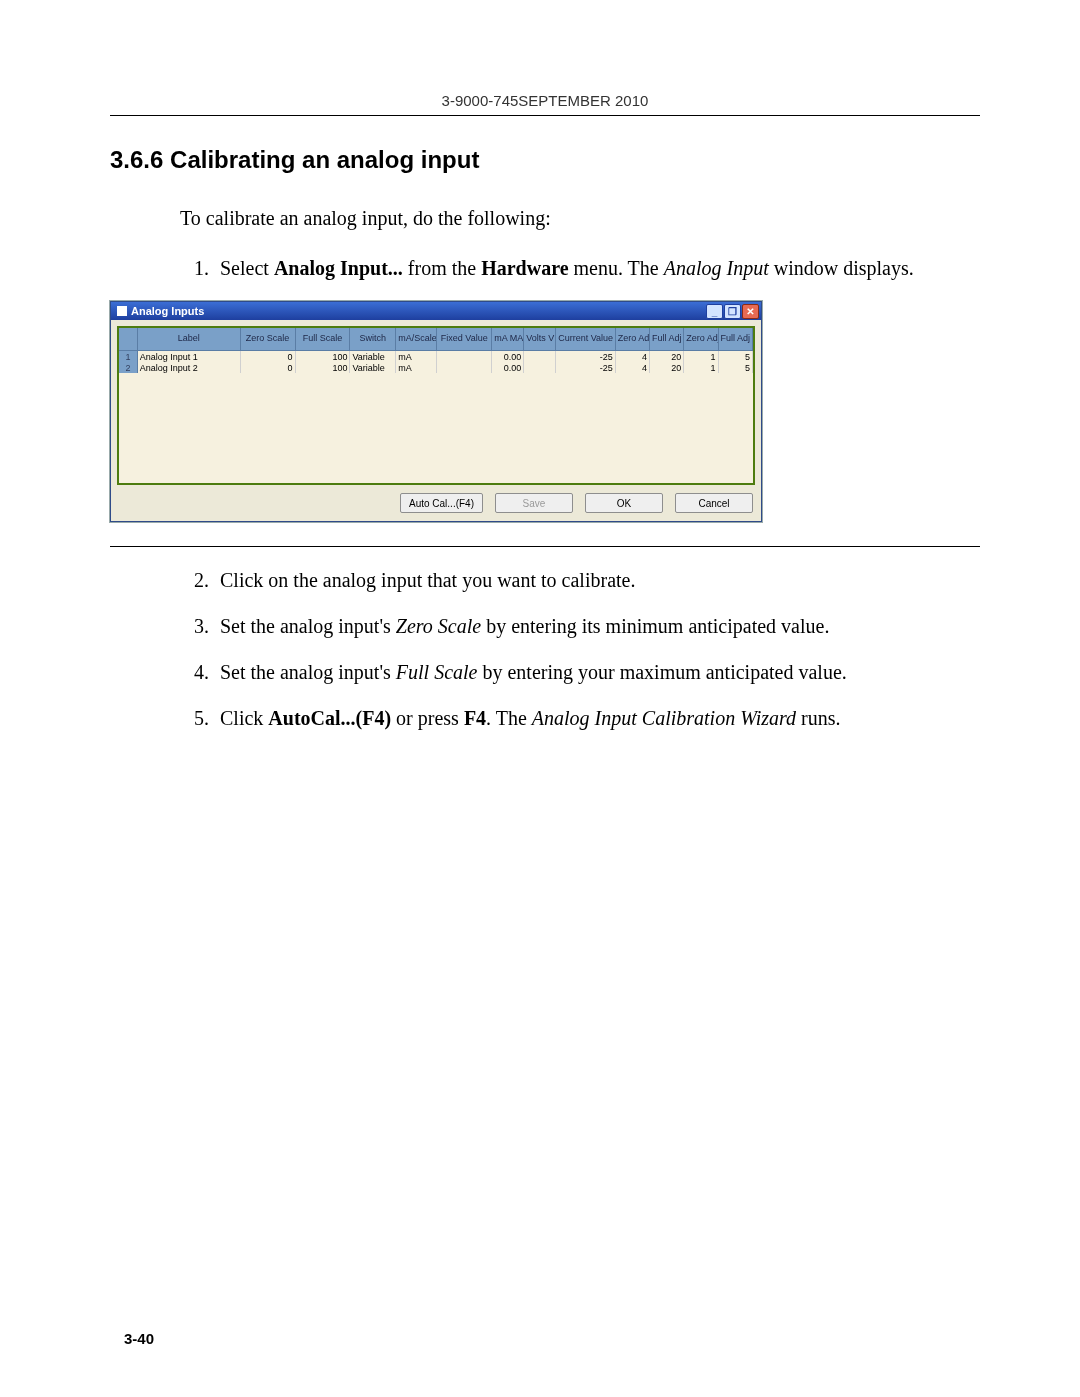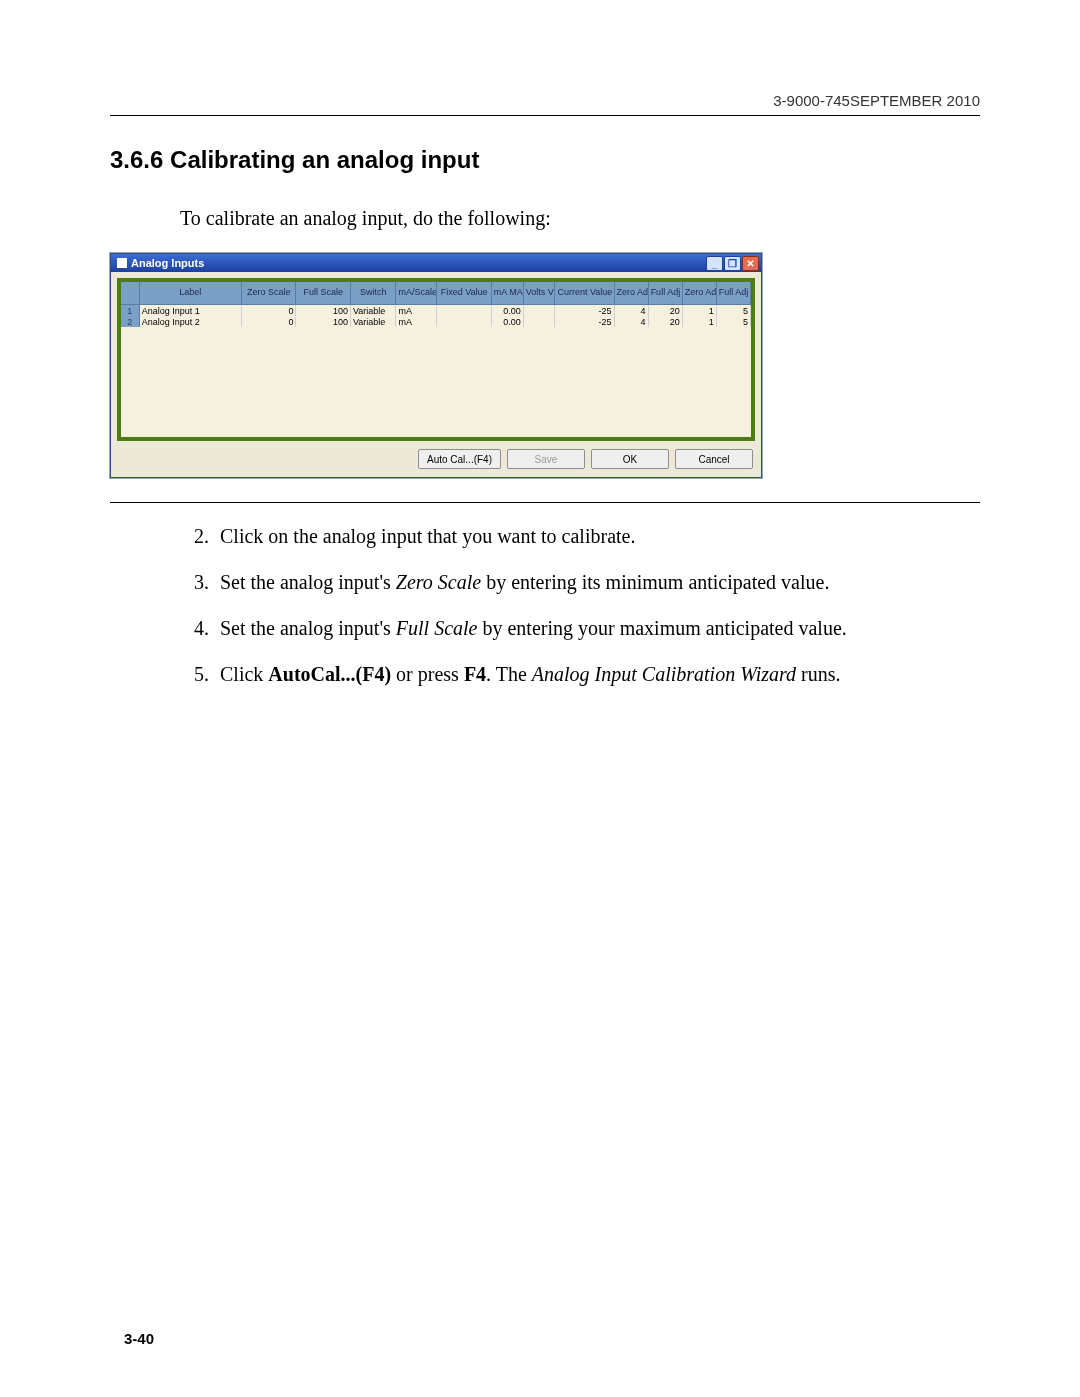--- a/index.html
+++ b/index.html
@@ -17,21 +17,21 @@
   }
   .hdr-row {
     display: flex;
     justify-content: space-between;
     font-family: "Segoe UI", Arial, sans-serif;
     font-size: 17px;
   }
   .blue { color: #0a49a0; font-weight: bold; }
   .subrow {
     display: flex;
-    justify-content: flex-end;
+    justify-content: center;
     font-family: "Segoe UI", Arial, sans-serif;
     font-size: 15px;
     color: #333;
     margin-top: 2px;
   }
   .rule { border: none; border-top: 1px solid #000; margin: 6px 0 30px 0; }
 
   h2.section {
     font-family: "Segoe UI", Arial, sans-serif;
     font-weight: bold;
@@ -91,21 +91,21 @@
     display: inline-flex;
     align-items: center; justify-content: center;
     font-size: 10px; color: #1e3f9f;
     box-sizing: border-box;
   }
   .winbtn.close { background: #e76a53; color: #fff; border-color: #8a2a15; }
 
   .grid-area {
     margin: 6px 6px 0 6px;
     background: #86efac;
-    border: 4px solid #4d7c0f;
+    border: 2px solid #4d7c0f;
     min-height: 140px;
     overflow: hidden;
   }
   table.grid {
     border-collapse: collapse;
     width: 100%;
     table-layout: fixed;
     font-size: 9px;
     color: #000;
   }
@@ -141,21 +141,21 @@
     text-align: center;
     width: 16px;
     border-right: 1px solid #5a7da5;
   }
   table.grid td.tl { text-align: left; }
   .grid-pad { background: #f6f1df; height: 110px; }
 
   .btn-row {
     display: flex;
     justify-content: flex-end;
-    gap: 6px;
+    gap: 12px;
     padding: 8px 8px 8px 0;
   }
   .btn {
     min-width: 60px;
     height: 18px;
     font-size: 10px;
     background: #efefef;
     border: 1px solid #8e8e8e;
     border-radius: 2px;
     padding: 0 8px;
@@ -187,20 +187,25 @@
   </div>
   <hr class="rule">
 
   <h2 class="section">
     <span class="num">3.6.6</span>
     <span>Calibrating an analog input</span>
   </h2>
 
   <p class="body-text">To calibrate an analog input, do the following:</p>
 
+  <ol class="custom" start="1">
+    <li>
+      <span>Select </span><b>Analog Input...</b><span> from the </span><b>Hardware</b><span> menu.  The </span><i>Analog Input</i><span> window displays.</span>
+    </li>
+  </ol>
 
 
   <div class="win">
     <div class="titlebar">
       <span style="width:10px;height:10px;background:#fff;margin-right:4px;"></span>
       <span>Analog Inputs</span>
       <span class="spacer"></span>
       <span class="winbtn">_</span>
       <span class="winbtn">❐</span>
       <span class="winbtn close">✕</span>

